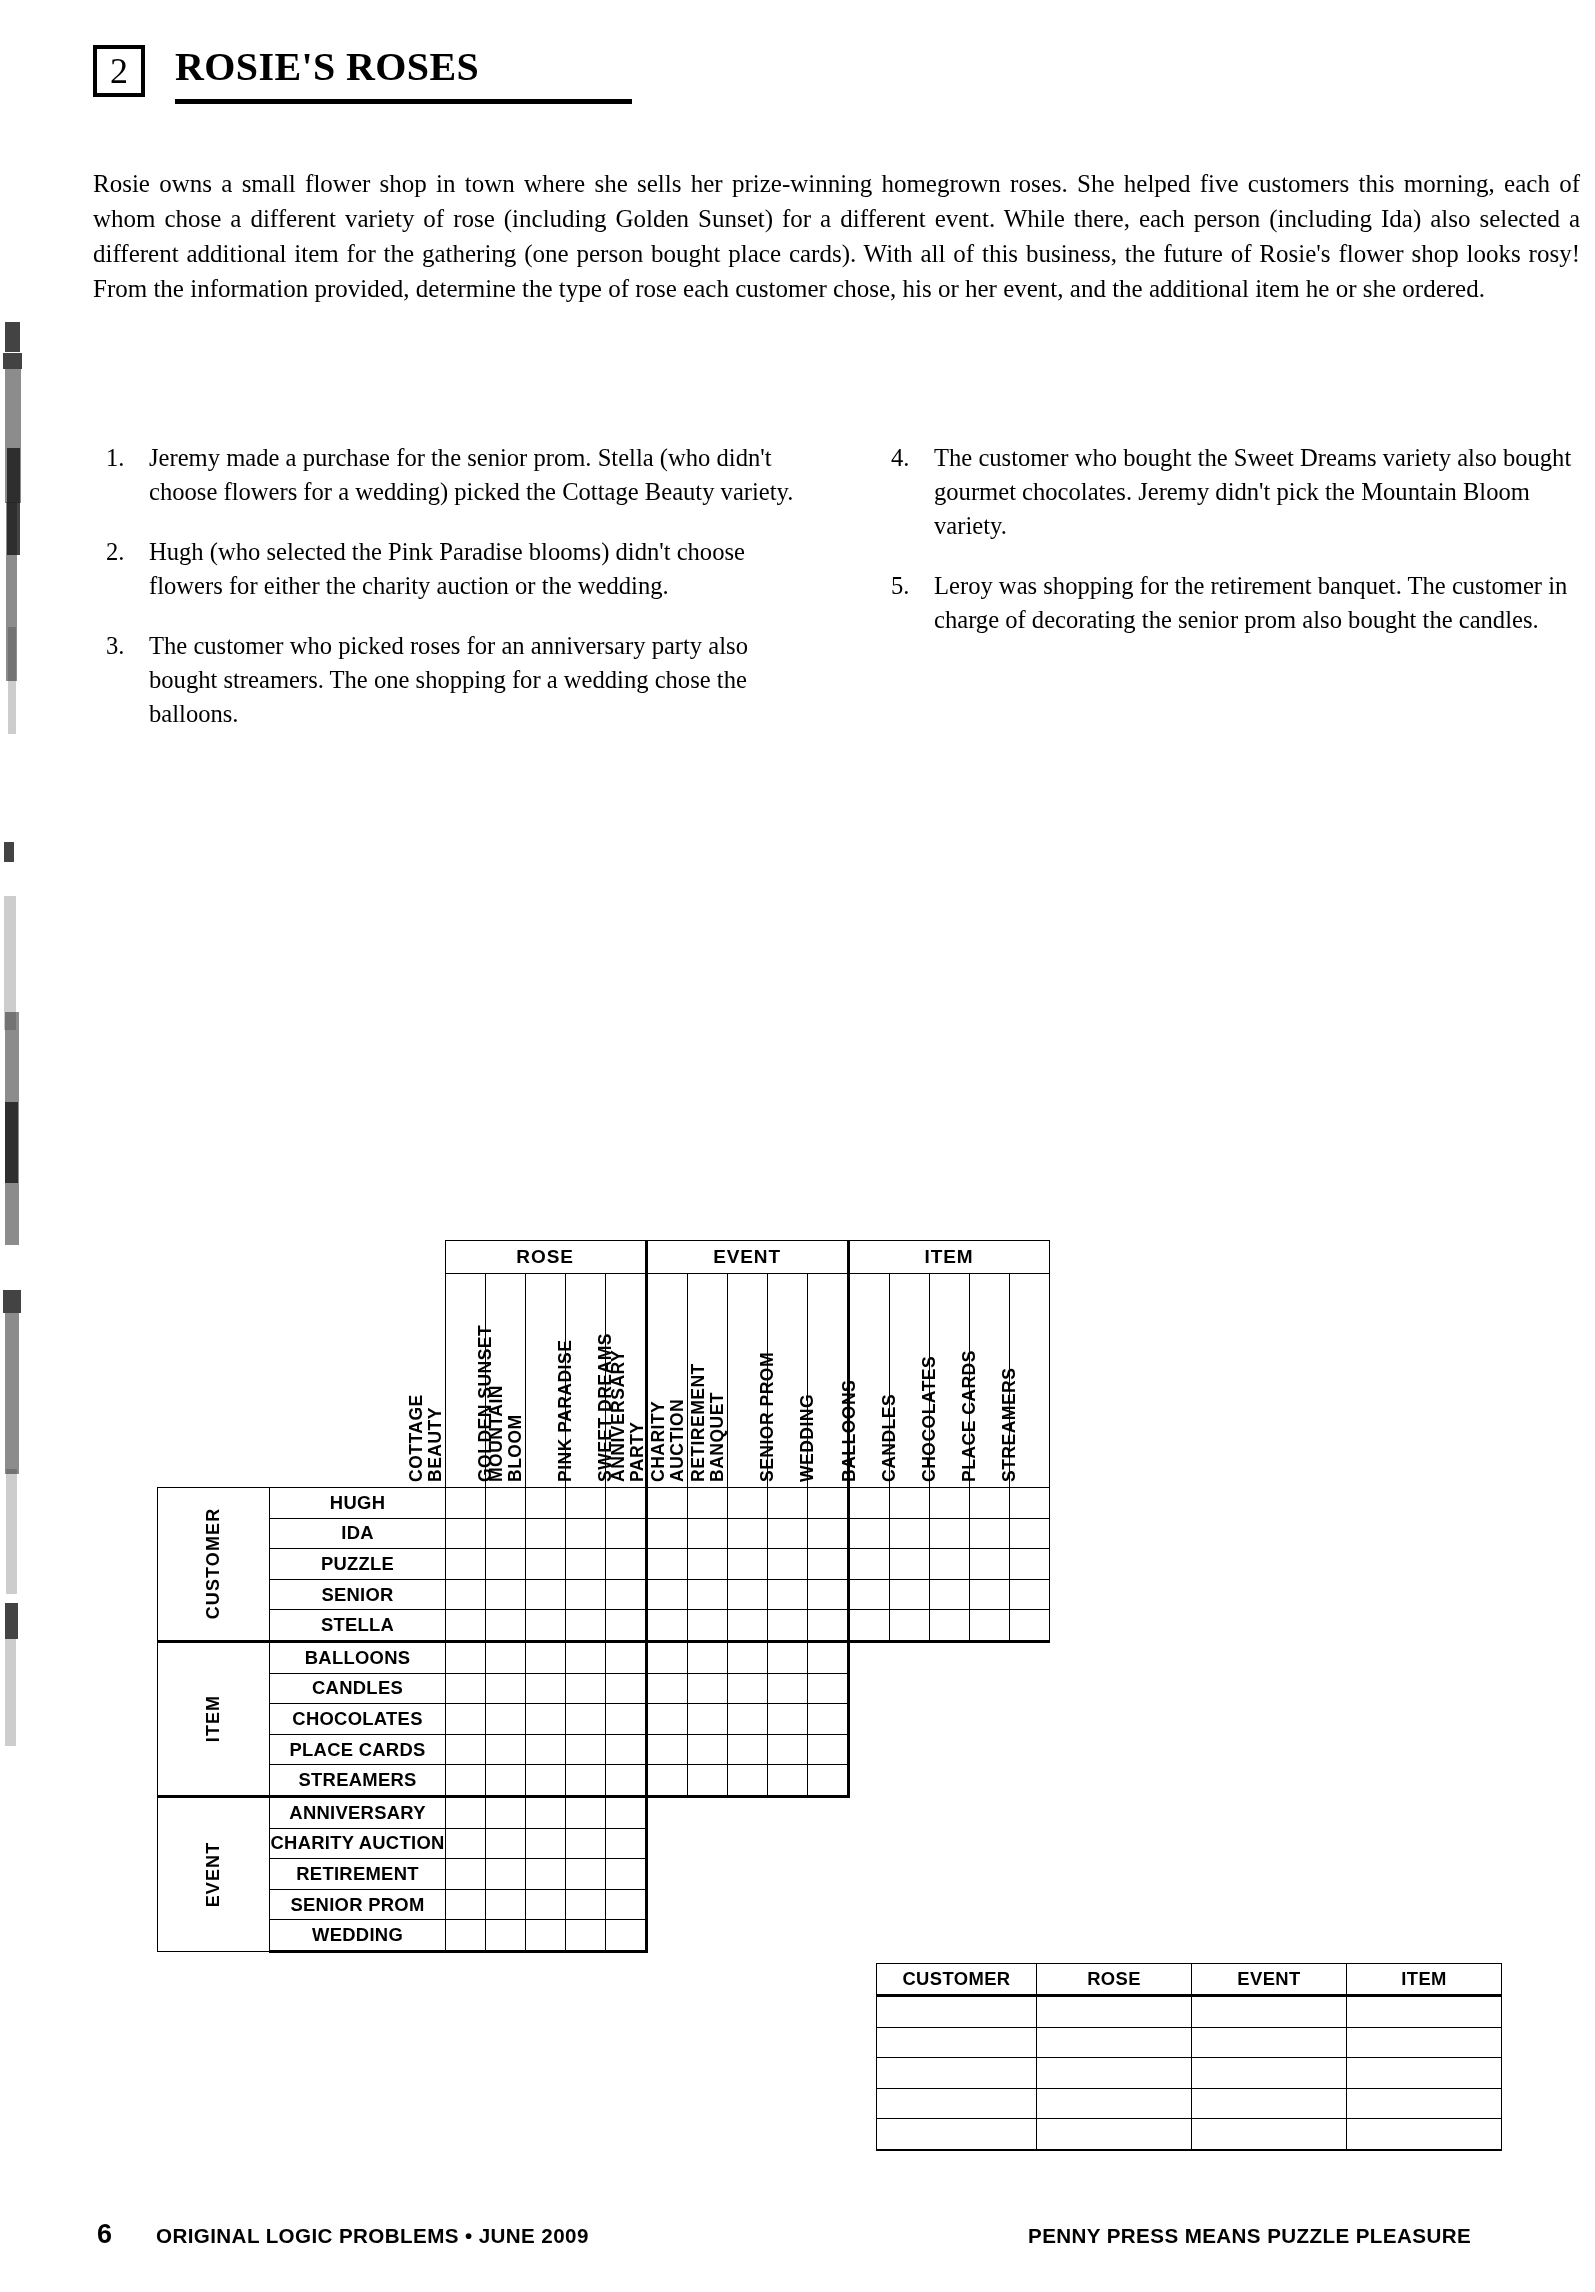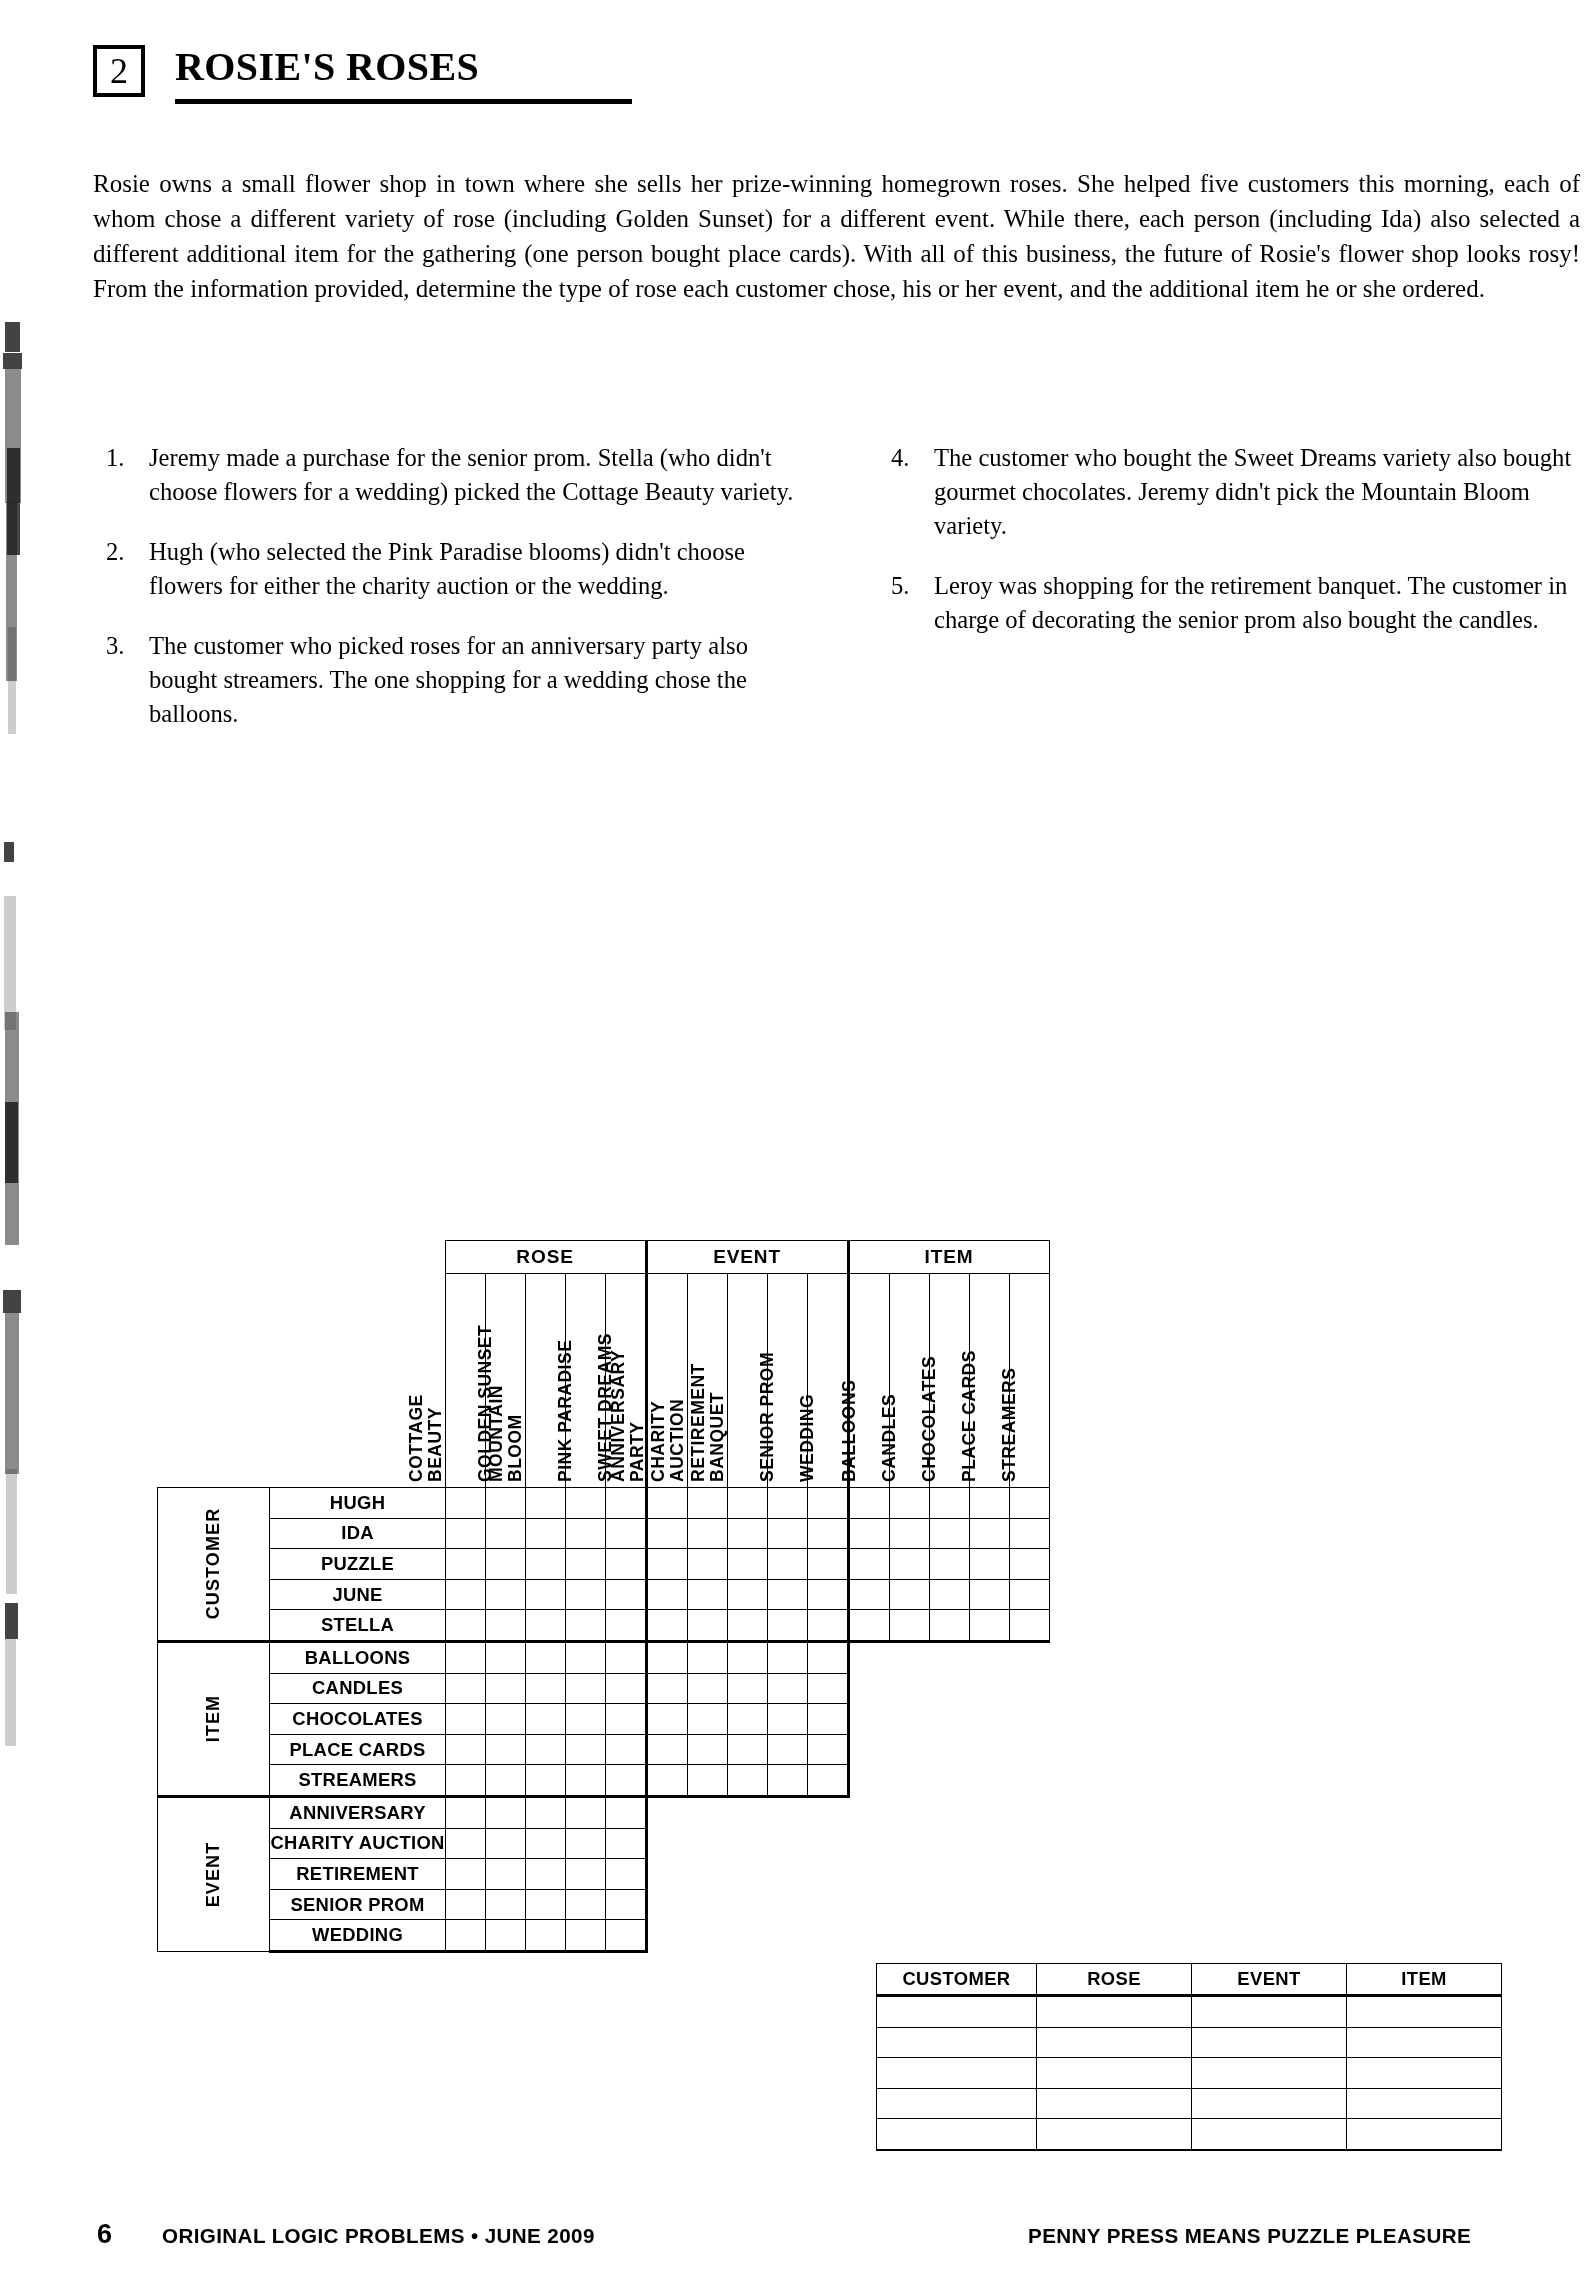--- a/index.html
+++ b/index.html
@@ -215,21 +215,21 @@
     font-family: "Liberation Sans", sans-serif;
   }
   #page-number {
     position: absolute;
     left: 97px; top: 0px;
     font-size: 27px;
     font-weight: bold;
   }
   #footer-left {
     position: absolute;
-    left: 162px; top: 5.4px;
+    left: 156px; top: 5.4px;
     font-size: 20.6px;
     font-weight: bold;
     letter-spacing: 0.4px;
     white-space: nowrap;
   }
   #footer-right {
     position: absolute;
     left: 1028px; top: 5.4px;
     font-size: 20.6px;
     font-weight: bold;
@@ -400,21 +400,21 @@
           <td class="cell"></td>
           <td class="cell"></td>
           <td class="cell"></td>
           <td class="cell hv-l"></td>
           <td class="cell"></td>
           <td class="cell"></td>
           <td class="cell"></td>
           <td class="cell"></td>
         </tr>
         <tr>
-          <td class="rlab">JUNE</td>
+          <td class="rlab">SENIOR</td>
           <td class="cell"></td>
           <td class="cell"></td>
           <td class="cell"></td>
           <td class="cell"></td>
           <td class="cell"></td>
           <td class="cell hv-l"></td>
           <td class="cell"></td>
           <td class="cell"></td>
           <td class="cell"></td>
           <td class="cell"></td>

